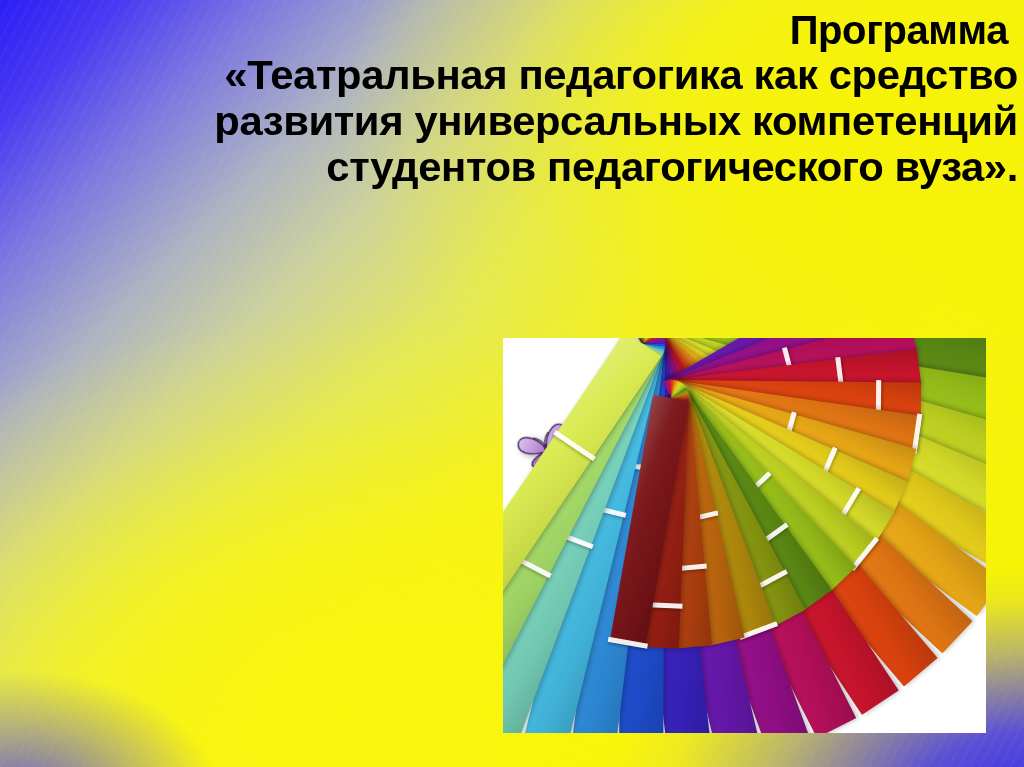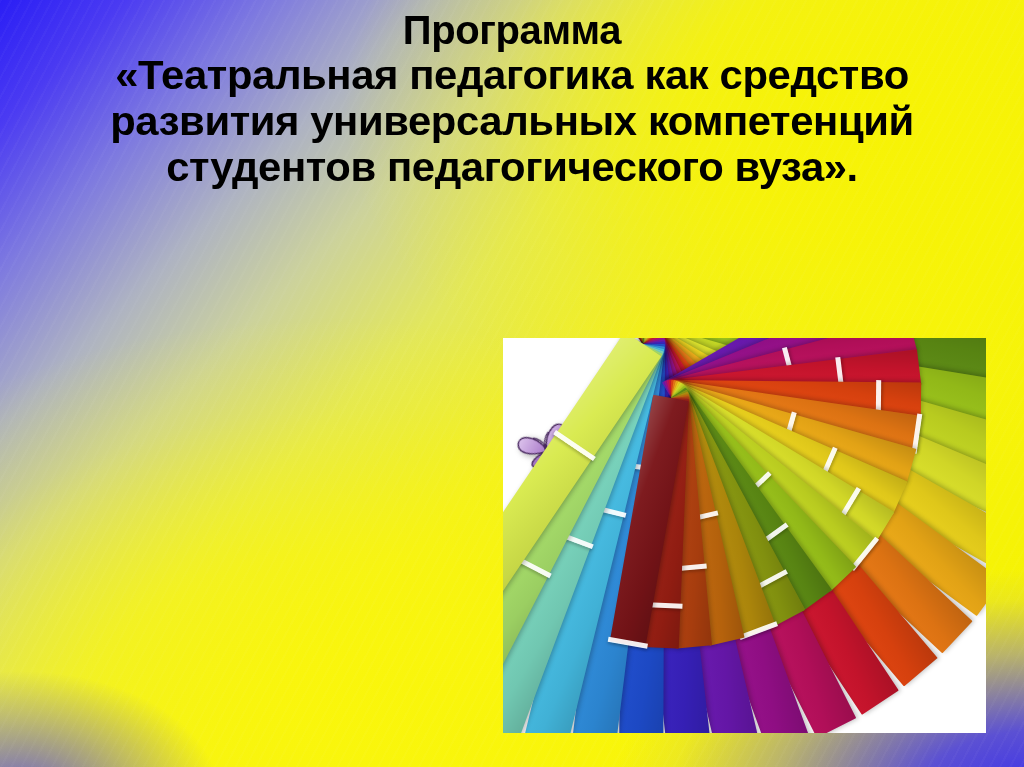--- a/index.html
+++ b/index.html
@@ -85,21 +85,21 @@
     mix-blend-mode: screen;
     opacity: .55;
   }
 
   
   .title-block {
     position: absolute;
     left: 0;
     right: 0;
     top: 8px;
-    text-align: center;
+    text-align: right;
     z-index: 10;
     padding: 0 16px;
     box-sizing: border-box;
   }
   .title-line {
     display: block;
     color: #000;
     font-weight: 700;
     line-height: 1.12;
     letter-spacing: -0.4px;

